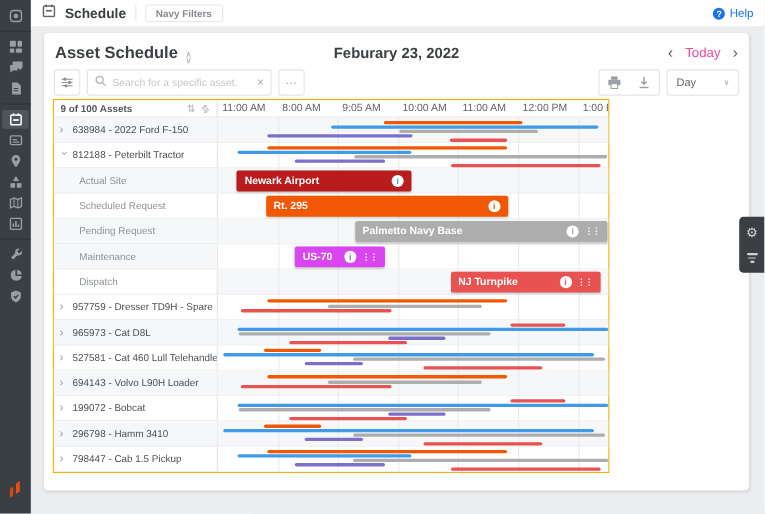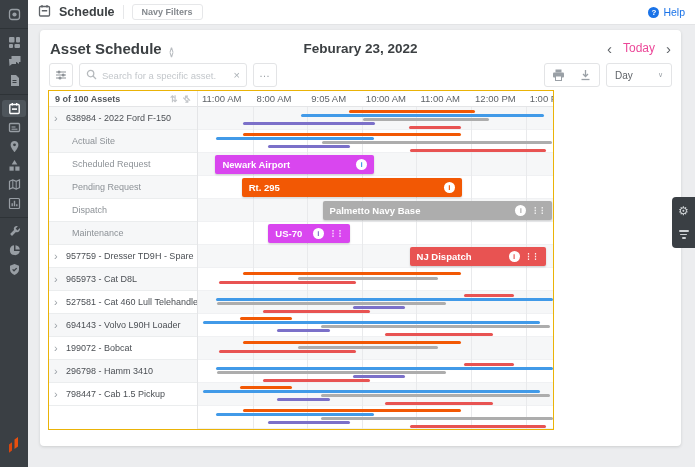--- a/index.html
+++ b/index.html
@@ -270,34 +270,38 @@
           <span class="t-label" style="left: calc(76.9231% + 4px);">12:00 PM</span>
           <span class="t-label" style="left: calc(92.3077% + 4px);">1:00 PM</span>
         </div>
     </div>
     <div class="tbody">
       <div class="asset-col">
           <div class="a-row alt">
             <span class="a-chev">›</span>
             <span>638984 - 2022 Ford F-150</span>
           </div>
+          <div class="a-row">
+            <span class="a-chev open">›</span>
+            <span>812188 - Peterbilt Tractor</span>
+          </div>
           <div class="a-row alt sub">
             <span>Actual Site</span>
           </div>
           <div class="a-row sub">
             <span>Scheduled Request</span>
           </div>
           <div class="a-row alt sub">
             <span>Pending Request</span>
           </div>
+          <div class="a-row alt sub">
+            <span>Maintenance</span>
+          </div>
           <div class="a-row sub">
             <span>Dispatch</span>
-          </div>
-          <div class="a-row alt sub">
-            <span>Maintenance</span>
           </div>
           <div class="a-row">
             <span class="a-chev">›</span>
             <span>957759 - Dresser TD9H - Spare</span>
           </div>
           <div class="a-row alt">
             <span class="a-chev">›</span>
             <span>965973 - Cat D8L</span>
           </div>
           <div class="a-row">
@@ -331,21 +335,21 @@
               <div class="bar" style="background: rgb(232, 83, 82); left: 59.4%; width: 14.6%; top: 18.5px;"></div>
             </div>
             <div class="g-row">
               <div class="bar" style="background: rgb(242, 88, 4); left: 12.6%; width: 61.4%; top: 2.5px;"></div>
               <div class="bar" style="background: rgb(65, 154, 232); left: 5.1%; width: 44.5%; top: 6.5px;"></div>
               <div class="bar" style="background: rgb(173, 173, 173); left: 34.9%; width: 64.7%; top: 10.5px;"></div>
               <div class="bar" style="background: rgb(123, 112, 201); left: 19.8%; width: 23%; top: 14.5px;"></div>
               <div class="bar" style="background: rgb(232, 83, 82); left: 59.6%; width: 38.3%; top: 18.5px;"></div>
             </div>
             <div class="g-row alt">
-              <div class="block" style="background: #d946ef; left: 4.9%; width: 44.7%;">
+              <div class="block" style="background: #b91c1c; left: 4.9%; width: 44.7%;">
                 <span>Newark Airport</span>
                 <span class="b-info" style="color: rgb(65, 154, 232);">i</span>
               </div>
             </div>
             <div class="g-row">
               <div class="block" style="background: rgb(242, 88, 4); left: 12.3%; width: 62%;">
                 <span>Rt. 295</span>
                 <span class="b-info" style="color: rgb(242, 88, 4);">i</span>
               </div>
             </div>
@@ -358,21 +362,21 @@
             </div>
             <div class="g-row">
               <div class="block" style="background: #d946ef; left: 19.8%; width: 23%;">
                 <span>US-70</span>
                 <span class="b-info" style="color: rgb(123, 112, 201);">i</span>
                 <span class="b-handle">⋮⋮</span>
               </div>
             </div>
             <div class="g-row alt">
               <div class="block" style="background: rgb(232, 83, 82); left: 59.6%; width: 38.3%;">
-                <span>NJ Dispatch</span>
+                <span>NJ Turnpike</span>
                 <span class="b-info" style="color: rgb(232, 83, 82);">i</span>
                 <span class="b-handle">⋮⋮</span>
               </div>
             </div>
             <div class="g-row">
               <div class="bar" style="background: rgb(242, 88, 4); left: 12.6%; width: 61.4%; top: 4px;"></div>
               <div class="bar" style="background: rgb(173, 173, 173); left: 28.3%; width: 39.4%; top: 8.5px;"></div>
               <div class="bar" style="background: rgb(232, 83, 82); left: 6%; width: 38.5%; top: 13px;"></div>
             </div>
             <div class="g-row alt">

